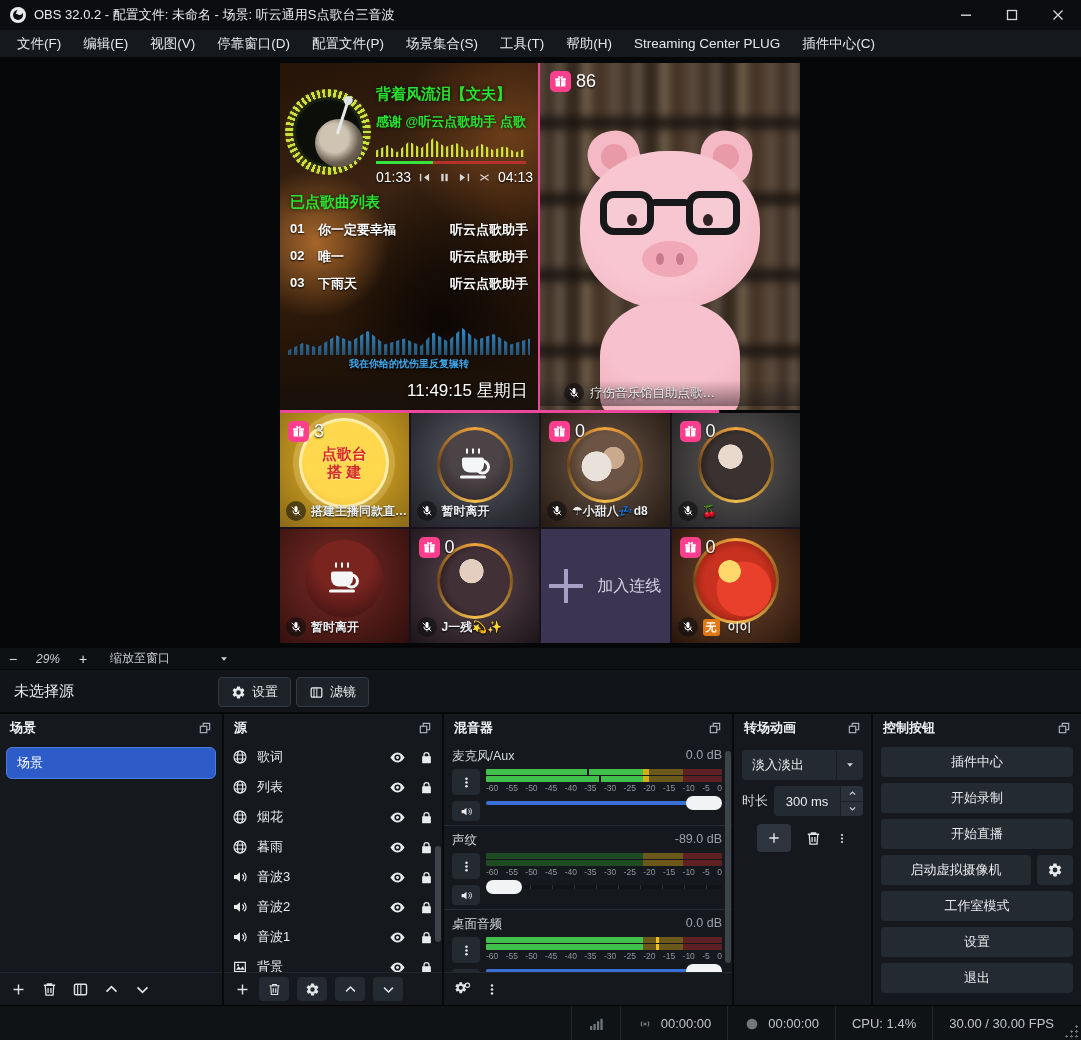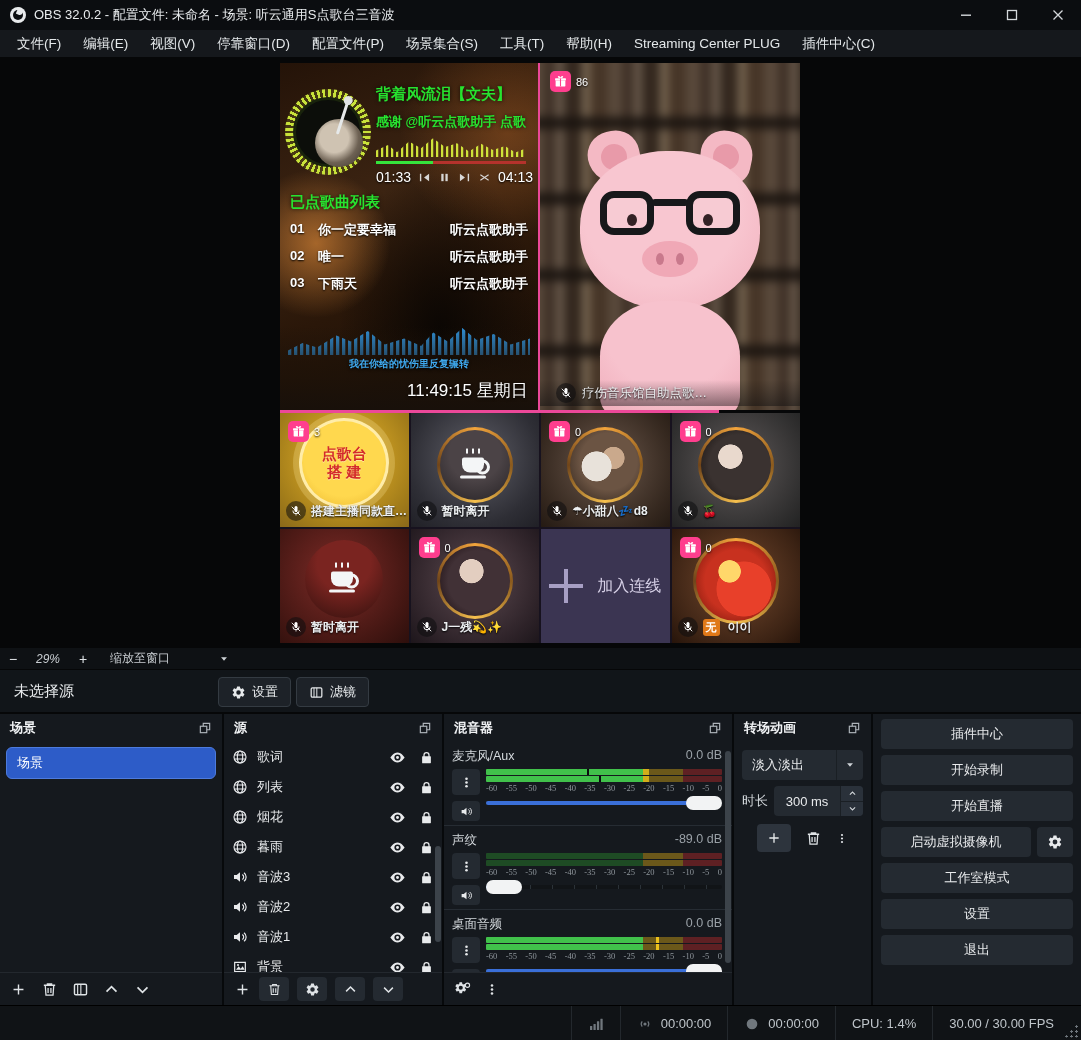--- a/index.html
+++ b/index.html
@@ -90,23 +90,23 @@
   .bridge{position:absolute;left:52px;top:8px;width:36px;height:7px;background:#17181a;border-radius:3px;}
   .pig-eye{width:10px;height:12px;border-radius:50%;background:#332225;position:absolute;top:16px;}
   .pig-eye.l{left:22px;} .pig-eye.r{right:22px;}
   .pig-snout{left:76px;top:108px;width:56px;height:36px;border-radius:50%;background:#f0a8b6;}
   .pig-snout:before,.pig-snout:after{content:"";position:absolute;top:12px;width:8px;height:12px;border-radius:50%;background:#c9798c;}
   .pig-snout:before{left:14px;} .pig-snout:after{right:14px;}
   .pig-body{left:34px;top:168px;width:140px;height:120px;border-radius:46% 46% 20% 20%;background:radial-gradient(circle at 50% 20%,#f7c2cd 0 55%,#eeaab8 100%);}
   .gift-badge{display:flex;align-items:center;gap:5px;z-index:4;}
   .gift-box{width:21px;height:21px;border-radius:5px;background:#ff3e8e;display:flex;align-items:center;justify-content:center;}
   .gift-box svg{width:13px;height:13px;}
-  .gift-count{color:#fff;font-size:11px;text-shadow:0 1px 2px #000;}
+  .gift-count{color:#fff;font-size:18px;text-shadow:0 1px 2px #000;}
   .guest-badge{left:10px;top:8px;}
-  .guest-caption{left:0;bottom:4px;width:100%;height:26px;display:flex;align-items:center;gap:6px;padding-left:16px;box-sizing:border-box;background:linear-gradient(180deg,rgba(10,10,12,0),rgba(10,10,12,.45));z-index:4;}
+  .guest-caption{left:0;bottom:4px;width:100%;height:26px;display:flex;align-items:center;gap:6px;padding-left:24px;box-sizing:border-box;background:linear-gradient(180deg,rgba(10,10,12,0),rgba(10,10,12,.45));z-index:4;}
   .mic-chip{width:20px;height:20px;border-radius:50%;background:rgba(12,12,14,.55);display:flex;align-items:center;justify-content:center;}
   .mic-chip svg{width:12px;height:12px;}
   .cap-text{color:#eceff1;font-size:12.5px;text-shadow:0 1px 2px #000;}
 
   
   .grid{left:0;top:350px;width:520px;height:230px;display:grid;grid-template-columns:repeat(4,1fr);grid-template-rows:repeat(2,1fr);gap:2px;background:#17121e;}
   .tile{position:relative;overflow:hidden;}
   .tile-badge{position:absolute;left:8px;top:8px;}
   .tile-cap{position:absolute;left:6px;bottom:6px;display:flex;align-items:center;gap:5px;z-index:3;}
   .tile-cap .cap-text{font-size:12px;font-weight:bold;}
@@ -193,21 +193,21 @@
   .mix-ch + .mix-ch{border-top:1px solid #262c33;}
   .mix-name-row{display:flex;font-size:12.5px;margin-bottom:4px;}
   .mix-name{color:#d4d9dd;}
   .mix-db{margin-left:auto;color:#9aa1a7;}
   .mix-grid{display:flex;gap:6px;}
   .mix-btn-col{display:flex;flex-direction:column;gap:4px;width:28px;flex:0 0 auto;}
   .mix-kebab{height:26px;background:#242a31;border-radius:4px;display:flex;align-items:center;justify-content:center;color:#e8eaec;}
   .mix-kebab svg{width:13px;height:13px;}
   .mix-mute{height:20px;background:#242a31;border-radius:4px;display:flex;align-items:center;justify-content:center;color:#e8eaec;margin-top:2px;}
   .mix-mute svg{width:13px;height:13px;}
-  .mix-right{flex:1;min-width:0;font-family:Liberation Serif, serif;}
+  .mix-right{flex:1;min-width:0;}
   .meter{position:relative;height:6px;border-radius:1px;margin-bottom:1px;}
   .meter .notch{position:absolute;top:0;width:2px;height:100%;background:#0a0c0e;}
   .meter .peak{position:absolute;top:0;width:3px;height:100%;background:#ecc11d;}
   .ticks{display:flex;justify-content:space-between;font-size:8.5px;color:#8f969c;margin:1px 0 3px;}
   .vol{position:relative;height:14px;margin-top:2px;}
   .vol-track{position:absolute;left:0;top:5px;width:100%;height:4px;border-radius:2px;background:#111417;
     background-image:repeating-linear-gradient(90deg,#2b3238 0 1px,transparent 1px 22px);}
   .vol-fill{position:absolute;left:0;top:5px;height:4px;border-radius:2px;background:#3a6fd8;}
   .vol-handle{position:absolute;top:0;width:36px;height:14px;border-radius:7px;background:#f2f3f4;}
 
@@ -1099,20 +1099,29 @@
               <circle cx="12" cy="5" r="2.2"></circle>
               <circle cx="12" cy="12" r="2.2"></circle>
               <circle cx="12" cy="19" r="2.2"></circle>
             </svg>
           </span>
       </div>
     </div>
   </div>
 
   <div class="panel panel-controls">
+    <div class="panel-head">
+      <span class="panel-title">控制按钮</span>
+      <span class="popout ico">
+          <svg viewBox="0 0 24 24" fill="none" stroke="currentColor" stroke-width="2">
+            <rect x="4" y="9" width="11" height="11"></rect>
+            <path d="M9 9V4h11v11h-5"></path>
+          </svg>
+        </span>
+    </div>
     <div class="panel-body ctl-body" id="controlsBody">
         <div class="ctl-btn">插件中心</div>
         <div class="ctl-btn">开始录制</div>
         <div class="ctl-btn">开始直播</div>
         <div class="ctl-row">
           <div class="ctl-btn">启动虚拟摄像机</div>
           <div class="ctl-gear">
             <svg viewBox="0 0 24 24" fill="currentColor">
               <path d="M19.14 12.94c.04-.3.06-.61.06-.94s-.02-.64-.07-.94l2.03-1.58a.5.5 0 00.12-.64l-1.92-3.32a.5.5 0 00-.61-.22l-2.39.96a7.03 7.03 0 00-1.62-.94l-.36-2.54a.5.5 0 00-.5-.42h-3.84a.5.5 0 00-.5.42l-.36 2.54c-.59.24-1.13.56-1.62.94l-2.39-.96a.5.5 0 00-.61.22L2.74 8.84a.5.5 0 00.12.64l2.03 1.58c-.05.3-.07.63-.07.94s.02.64.07.94l-2.03 1.58a.5.5 0 00-.12.64l1.92 3.32c.14.24.42.34.61.22l2.39-.96c.49.38 1.03.7 1.62.94l.36 2.54c.04.24.25.42.5.42h3.84c.25 0 .46-.18.5-.42l.36-2.54c.59-.24 1.13-.56 1.62-.94l2.39.96c.23.09.47 0 .61-.22l1.92-3.32a.5.5 0 00-.12-.64l-2.03-1.58zM12 15.6A3.6 3.6 0 1112 8.4a3.6 3.6 0 010 7.2z"></path>
             </svg>

